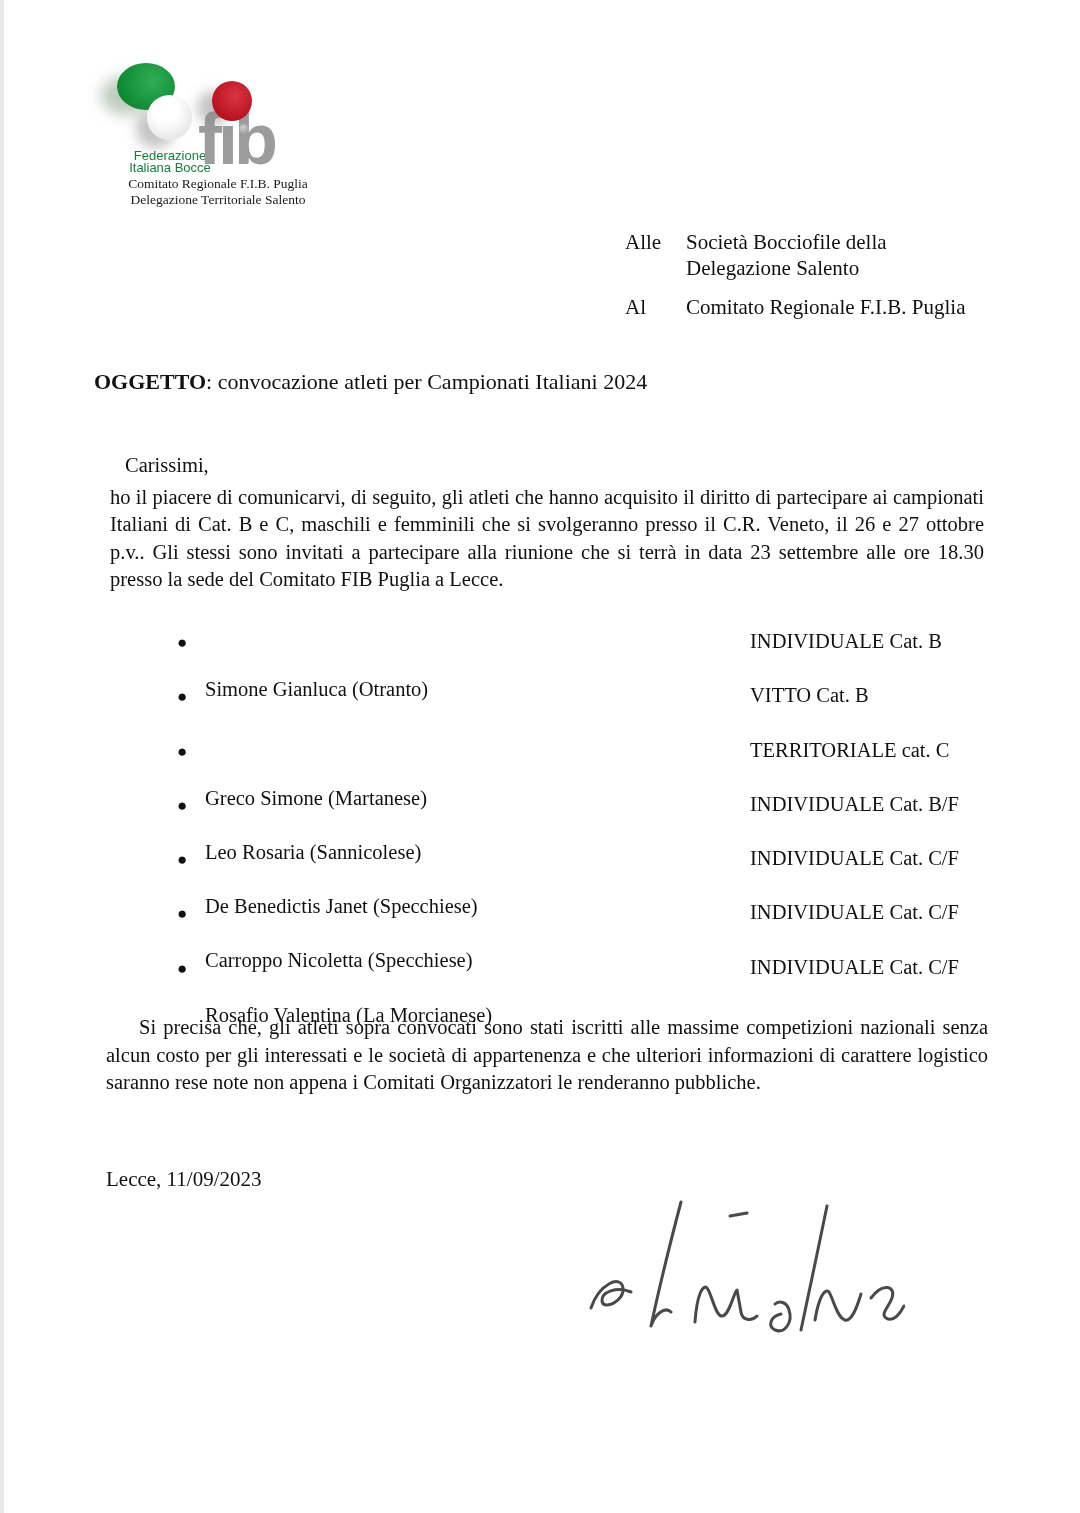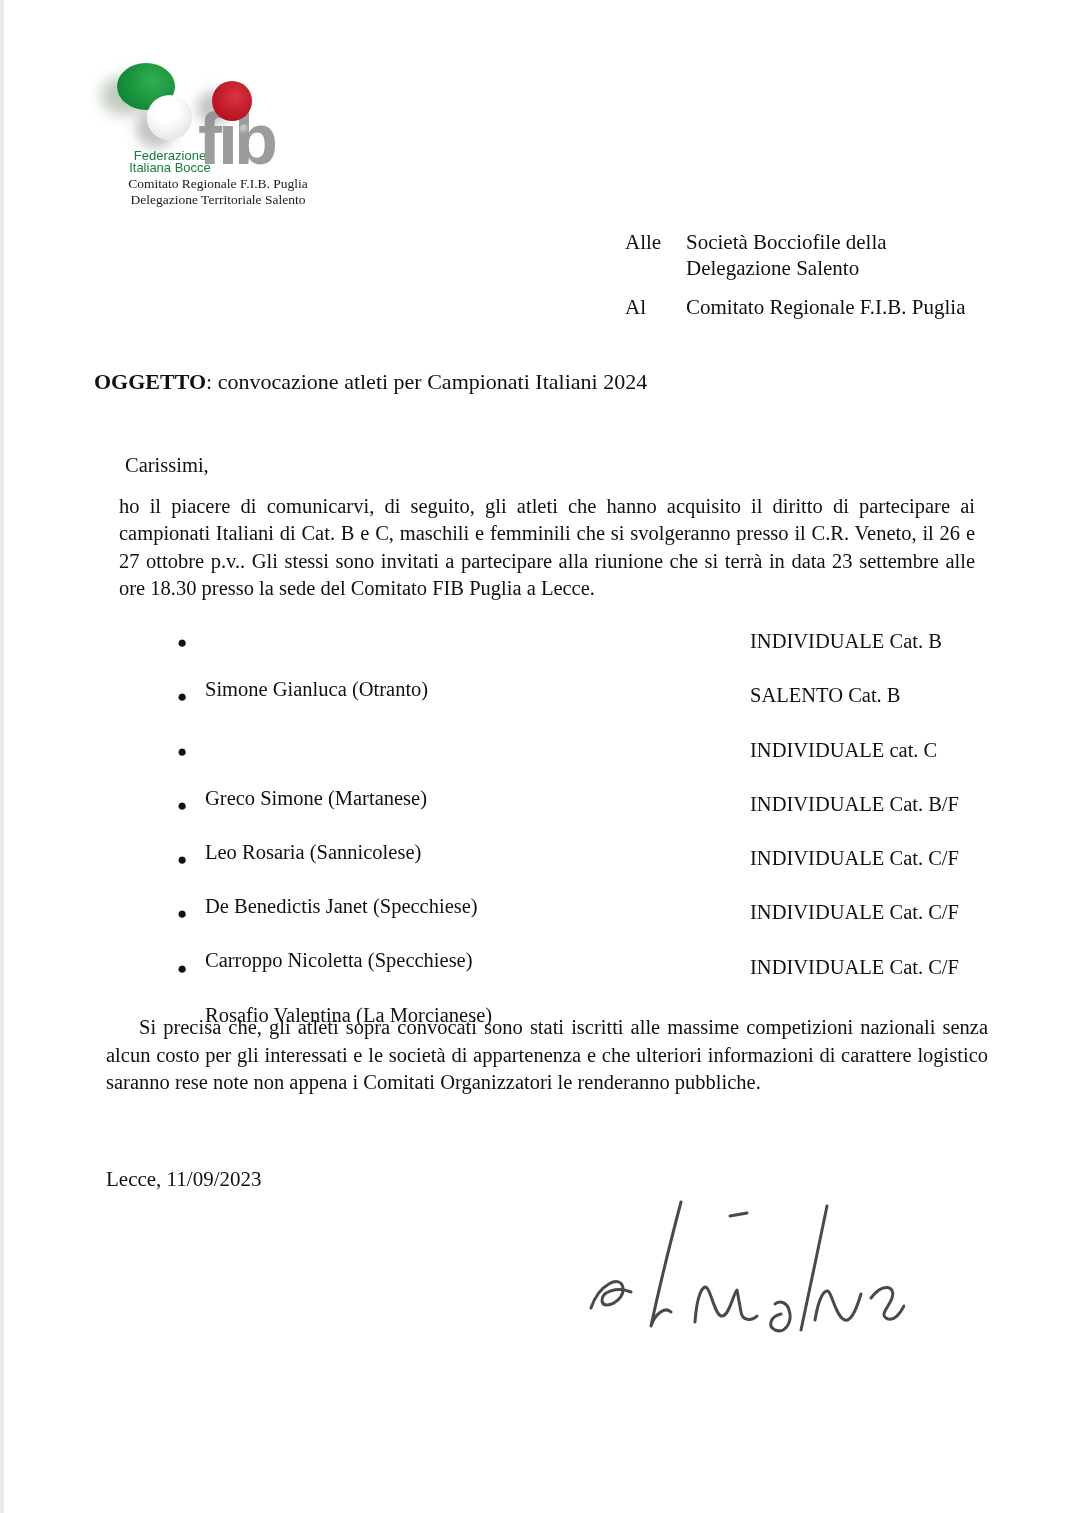--- a/index.html
+++ b/index.html
@@ -62,21 +62,21 @@
   .recipient-row.second { margin-top: 13px; }
   
   .subject { position: absolute; left: 94px; top: 369px; font-size: 22px; }
   .subject .b { font-weight: bold; }
   
   .bodytext {
     position: absolute; left: 106px; top: 452px; width: 882px;
     font-size: 20.5px; line-height: 27.6px; text-align: justify;
   }
   .bodytext .greeting { text-indent: 19px; }
-  .bodytext p { margin: 13px; }
+  .bodytext p { margin: 4px; }
   
   .athletes { position: absolute; left: 177px; top: 630px; width: 811px; }
   .athlete-row { position: relative; height: 54.3px; font-size: 20.5px; }
   .athlete-row .bullet {
     position: absolute; left: 0; top: 3px; font-size: 17px;
   }
   .athlete-row .name { position: absolute; left: 28px; top: 0; margin-top: 48px; }
   .athlete-row .category { position: absolute; left: 573px; top: 0; }
   
   .note {
@@ -147,26 +147,26 @@
   </section>
 
   <section class="athletes">
     <div class="athlete-row">
       <span class="bullet">●</span>
       <span class="name">Simone Gianluca (Otranto)</span>
       <span class="category">INDIVIDUALE Cat. B</span>
     </div>
     <div class="athlete-row">
       <span class="bullet">●</span>
-      <span class="category">SALENTO Cat. B</span>
+      <span class="category">VITTO Cat. B</span>
     </div>
     <div class="athlete-row">
       <span class="bullet">●</span>
       <span class="name">Greco Simone (Martanese)</span>
-      <span class="category">INDIVIDUALE cat. C</span>
+      <span class="category">TERRITORIALE cat. C</span>
     </div>
     <div class="athlete-row">
       <span class="bullet">●</span>
       <span class="name">Leo Rosaria (Sannicolese)</span>
       <span class="category">INDIVIDUALE Cat. B/F</span>
     </div>
     <div class="athlete-row">
       <span class="bullet">●</span>
       <span class="name">De Benedictis Janet (Specchiese)</span>
       <span class="category">INDIVIDUALE Cat. C/F</span>

